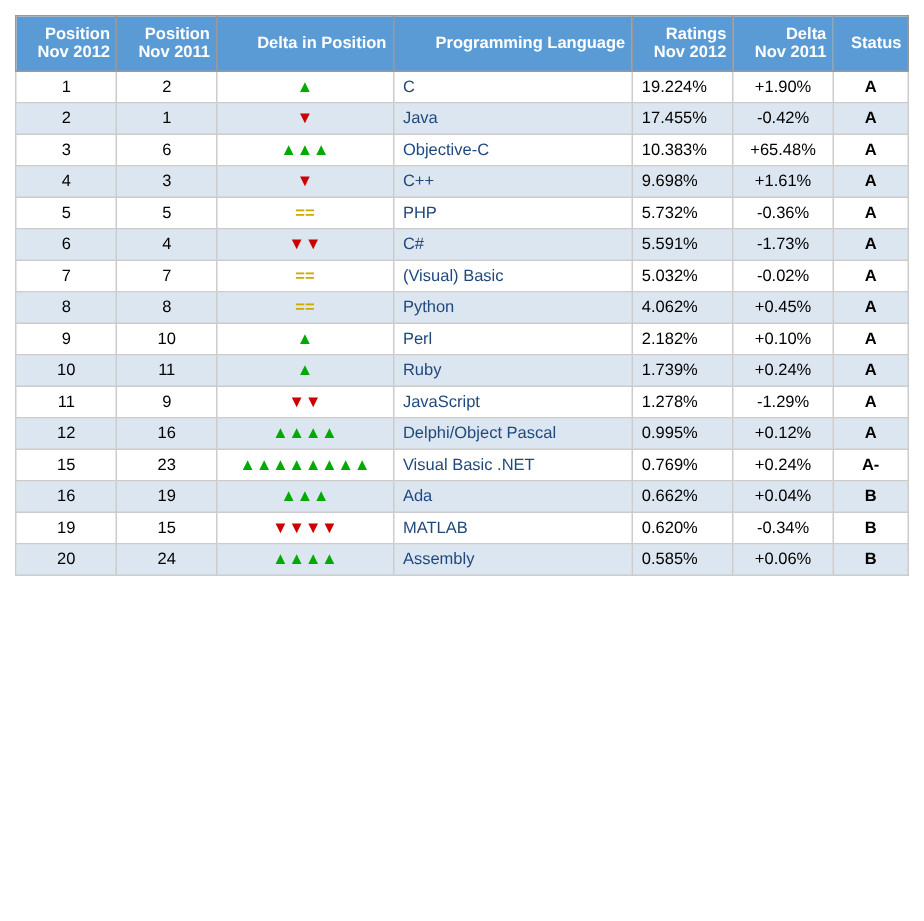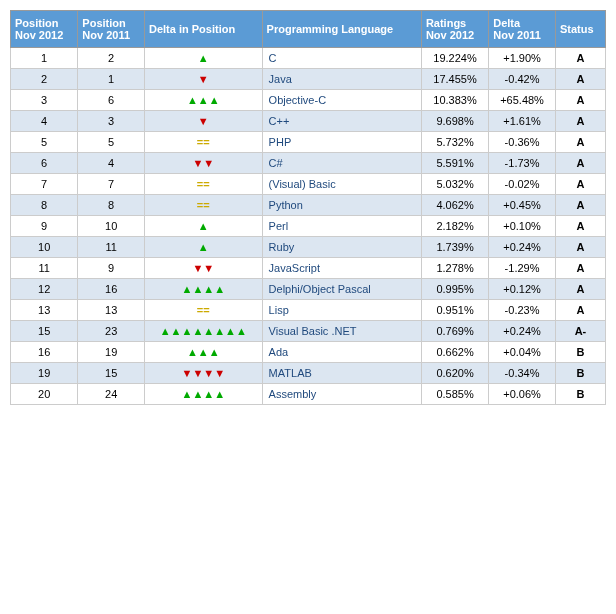--- a/index.html
+++ b/index.html
@@ -14,21 +14,21 @@
     }
     table {
       border-collapse: collapse;
       width: 596px;
       border: 1px solid #999;
     }
     thead tr th {
       background-color: #5b9bd5;
       color: #fff;
       font-weight: bold;
-      text-align: left;
+      text-align: right;
       padding: 6px 4px;
       border: 1px solid #999;
       font-size: 11px;
     }
     tbody tr:nth-child(odd) {
       background-color: #fff;
     }
     tbody tr:nth-child(even) {
       background-color: #dce6f1;
     }
@@ -38,21 +38,21 @@
       padding: 4px 6px;
       font-size: 11px;
     }
     tbody tr td.lang {
       text-align: left;
       color: #1f497d;
     }
     .delta-up { color: #00aa00; font-weight: bold; }
     .delta-down { color: #cc0000; font-weight: bold; }
     .delta-same { color: #ccaa00; font-weight: bold; }
-    .rating { text-align: center; }
+    .rating { text-align: left; }
     .status { text-align: center; font-weight: bold; }
   </style>
 </head>
 <body>
 
 <table>
   <thead>
     <tr>
       <th>Position<br>Nov 2012</th>
       <th>Position<br>Nov 2011</th>
@@ -166,29 +166,20 @@
       <tr>
     <td>12</td>
     <td>16</td>
     <td><span class="delta-up">▲▲▲▲</span></td>
     <td class="lang">Delphi/Object Pascal</td>
     <td class="rating">0.995%</td>
     <td>+0.12%</td>
     <td class="status">A</td>
   </tr>
       <tr>
-    <td>13</td>
-    <td>13</td>
-    <td><span class="delta-same">==</span></td>
-    <td class="lang">Lisp</td>
-    <td class="rating">0.951%</td>
-    <td>-0.23%</td>
-    <td class="status">A</td>
-  </tr>
-      <tr>
     <td>15</td>
     <td>23</td>
     <td><span class="delta-up">▲▲▲▲▲▲▲▲</span></td>
     <td class="lang">Visual Basic .NET</td>
     <td class="rating">0.769%</td>
     <td>+0.24%</td>
     <td class="status">A-</td>
   </tr>
       <tr>
     <td>16</td>

